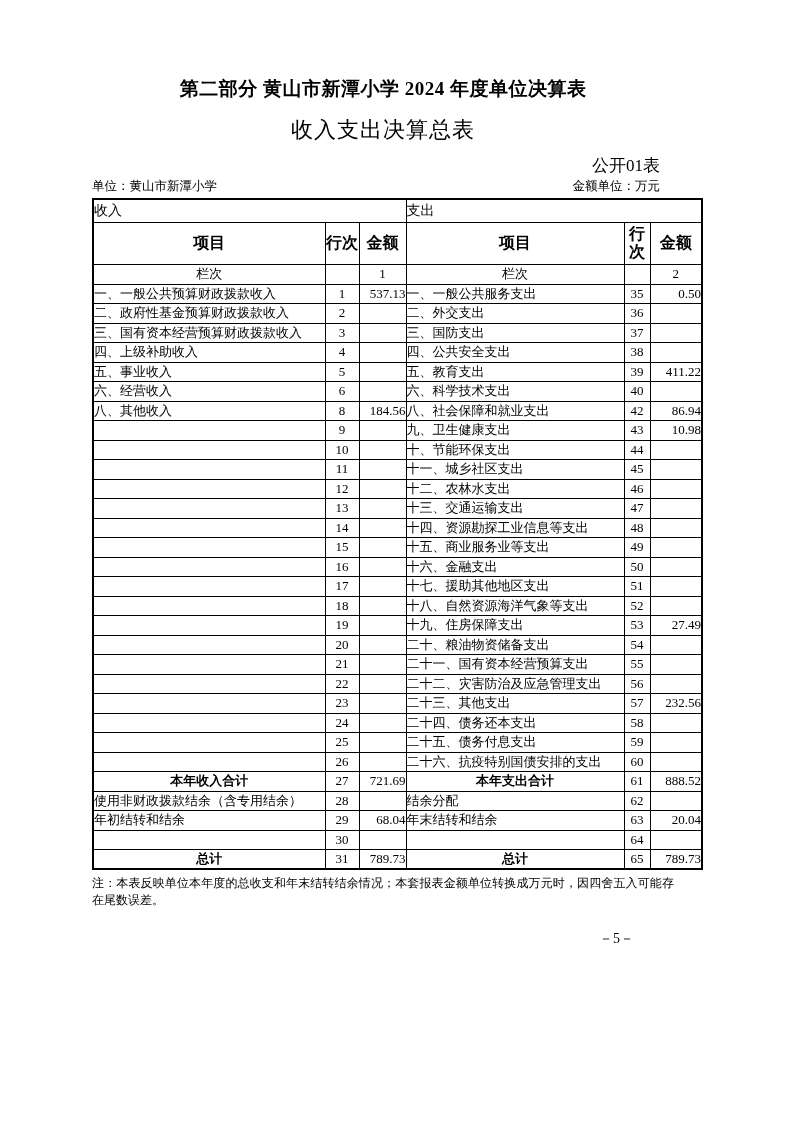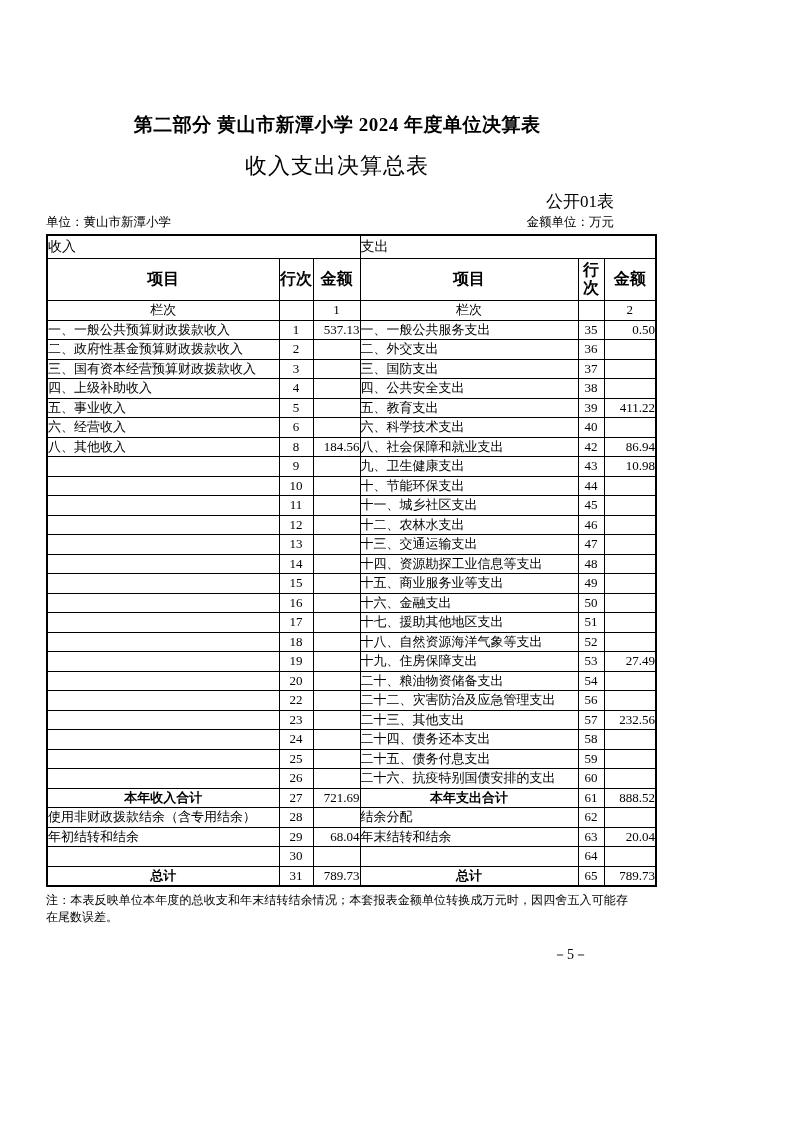--- a/index.html
+++ b/index.html
@@ -13,22 +13,22 @@
   }
   .sheet {
     position: relative;
     width: 793px;
     height: 1122px;
     background: #ffffff;
     overflow: hidden;
   }
   .content {
     width: 582px;
-    margin-left: 46px;
-    padding-top: 112px;
+    margin-left: 92px;
+    padding-top: 76px;
   }
   .doc-title {
     margin: 0;
     text-align: center;
     font-size: 19px;
     font-weight: bold;
     letter-spacing: 0.5px;
   }
   .doc-subtitle {
     margin: 13px 0 0 0;
@@ -289,20 +289,28 @@
           <tr>
             <td class="item"></td>
             <td class="rowno">20</td>
             <td class="amount"></td>
             <td class="item">二十、粮油物资储备支出</td>
             <td class="rowno">54</td>
             <td class="amount"></td>
           </tr>
           <tr>
             <td class="item"></td>
+            <td class="rowno">21</td>
+            <td class="amount"></td>
+            <td class="item">二十一、国有资本经营预算支出</td>
+            <td class="rowno">55</td>
+            <td class="amount"></td>
+          </tr>
+          <tr>
+            <td class="item"></td>
             <td class="rowno">22</td>
             <td class="amount"></td>
             <td class="item">二十二、灾害防治及应急管理支出</td>
             <td class="rowno">56</td>
             <td class="amount"></td>
           </tr>
           <tr>
             <td class="item"></td>
             <td class="rowno">23</td>
             <td class="amount"></td>

